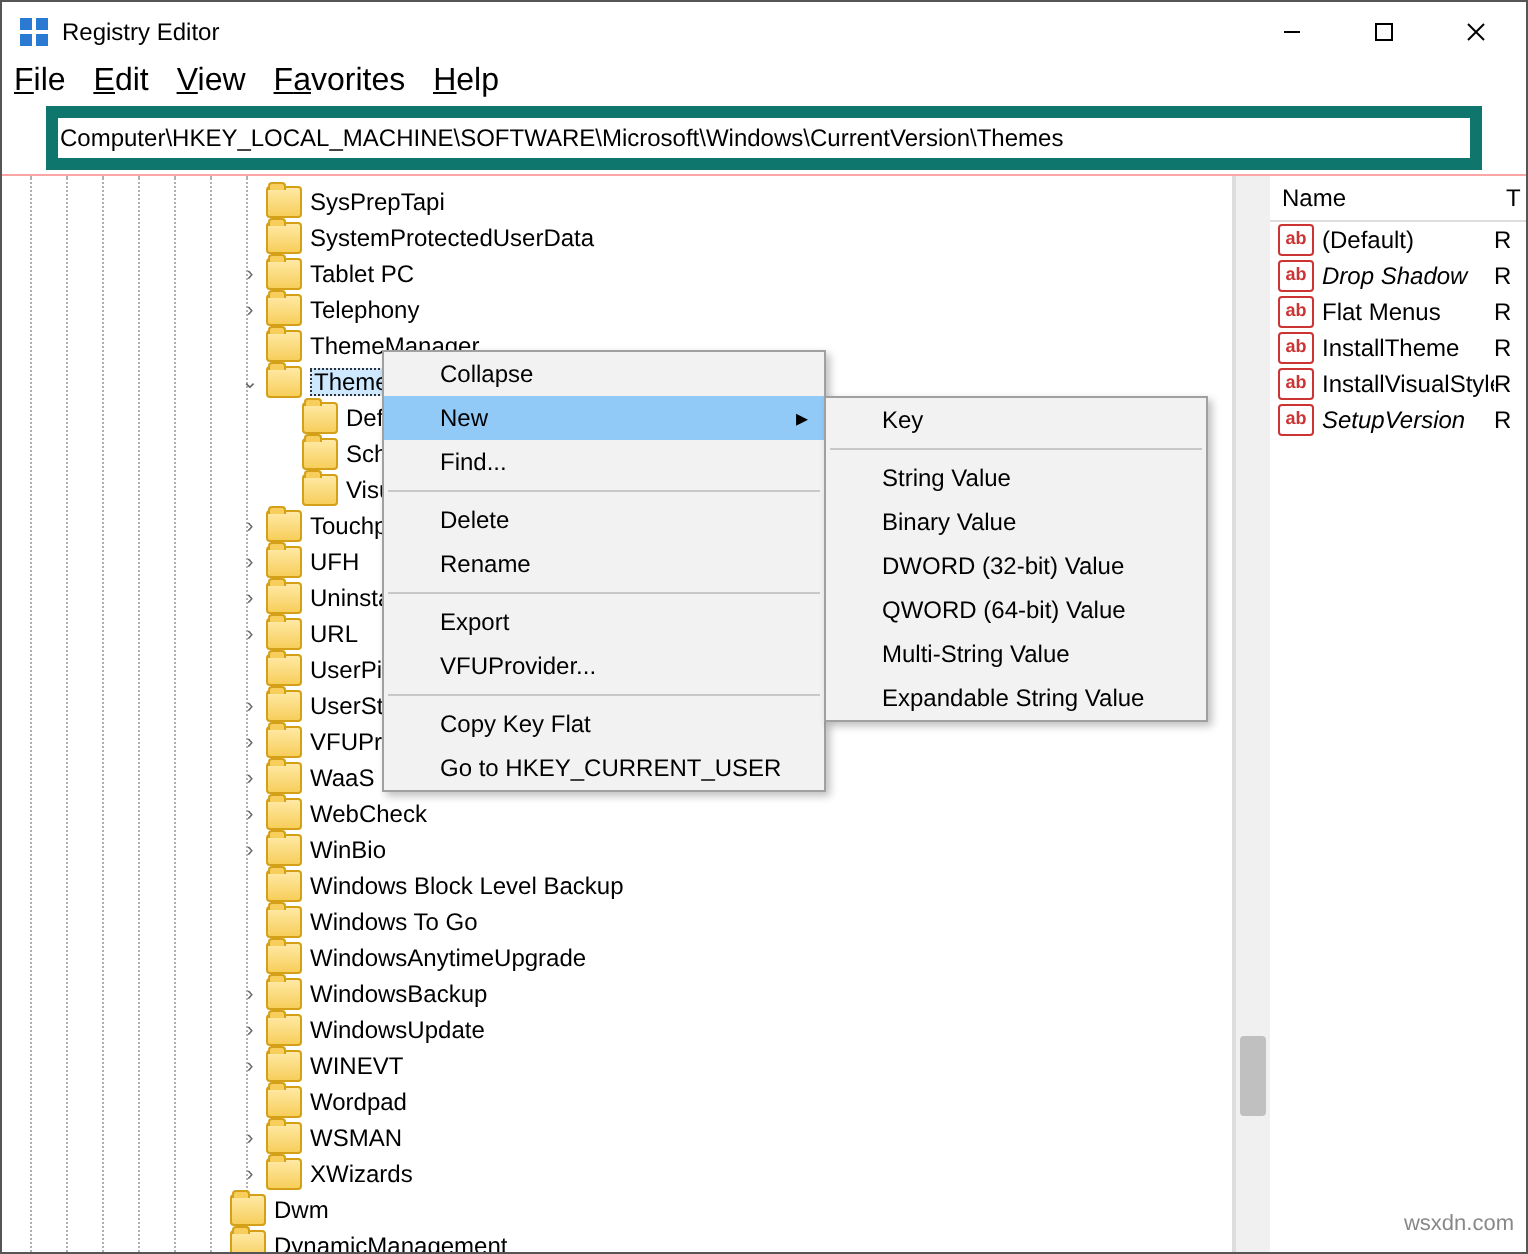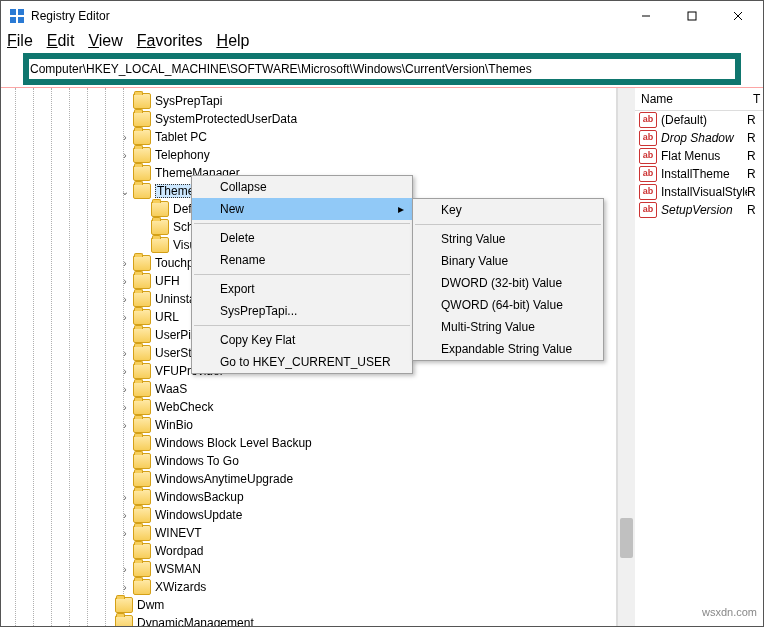--- a/index.html
+++ b/index.html
@@ -293,33 +293,36 @@
  </div>
 
  <div class="ctx" id="ctx1" style="left:190px;top:174px;width:220px">
       <div class="item">
         <span>Collapse</span>
       </div>
       <div class="item hl">
         <span>New</span>
         <span class="sub">▸</span>
       </div>
+      <div class="item">
+        <span>Find...</span>
+      </div>
       <div class="sep"></div>
       <div class="item">
         <span>Delete</span>
       </div>
       <div class="item">
         <span>Rename</span>
       </div>
       <div class="sep"></div>
       <div class="item">
         <span>Export</span>
       </div>
       <div class="item">
-        <span>SysPrepTapi...</span>
+        <span>VFUProvider...</span>
       </div>
       <div class="sep"></div>
       <div class="item">
         <span>Copy Key Flat</span>
       </div>
       <div class="item">
         <span>Go to HKEY_CURRENT_USER</span>
       </div>
     </div>
  <div class="ctx" id="ctx2" style="left:411px;top:197px;width:190px">

